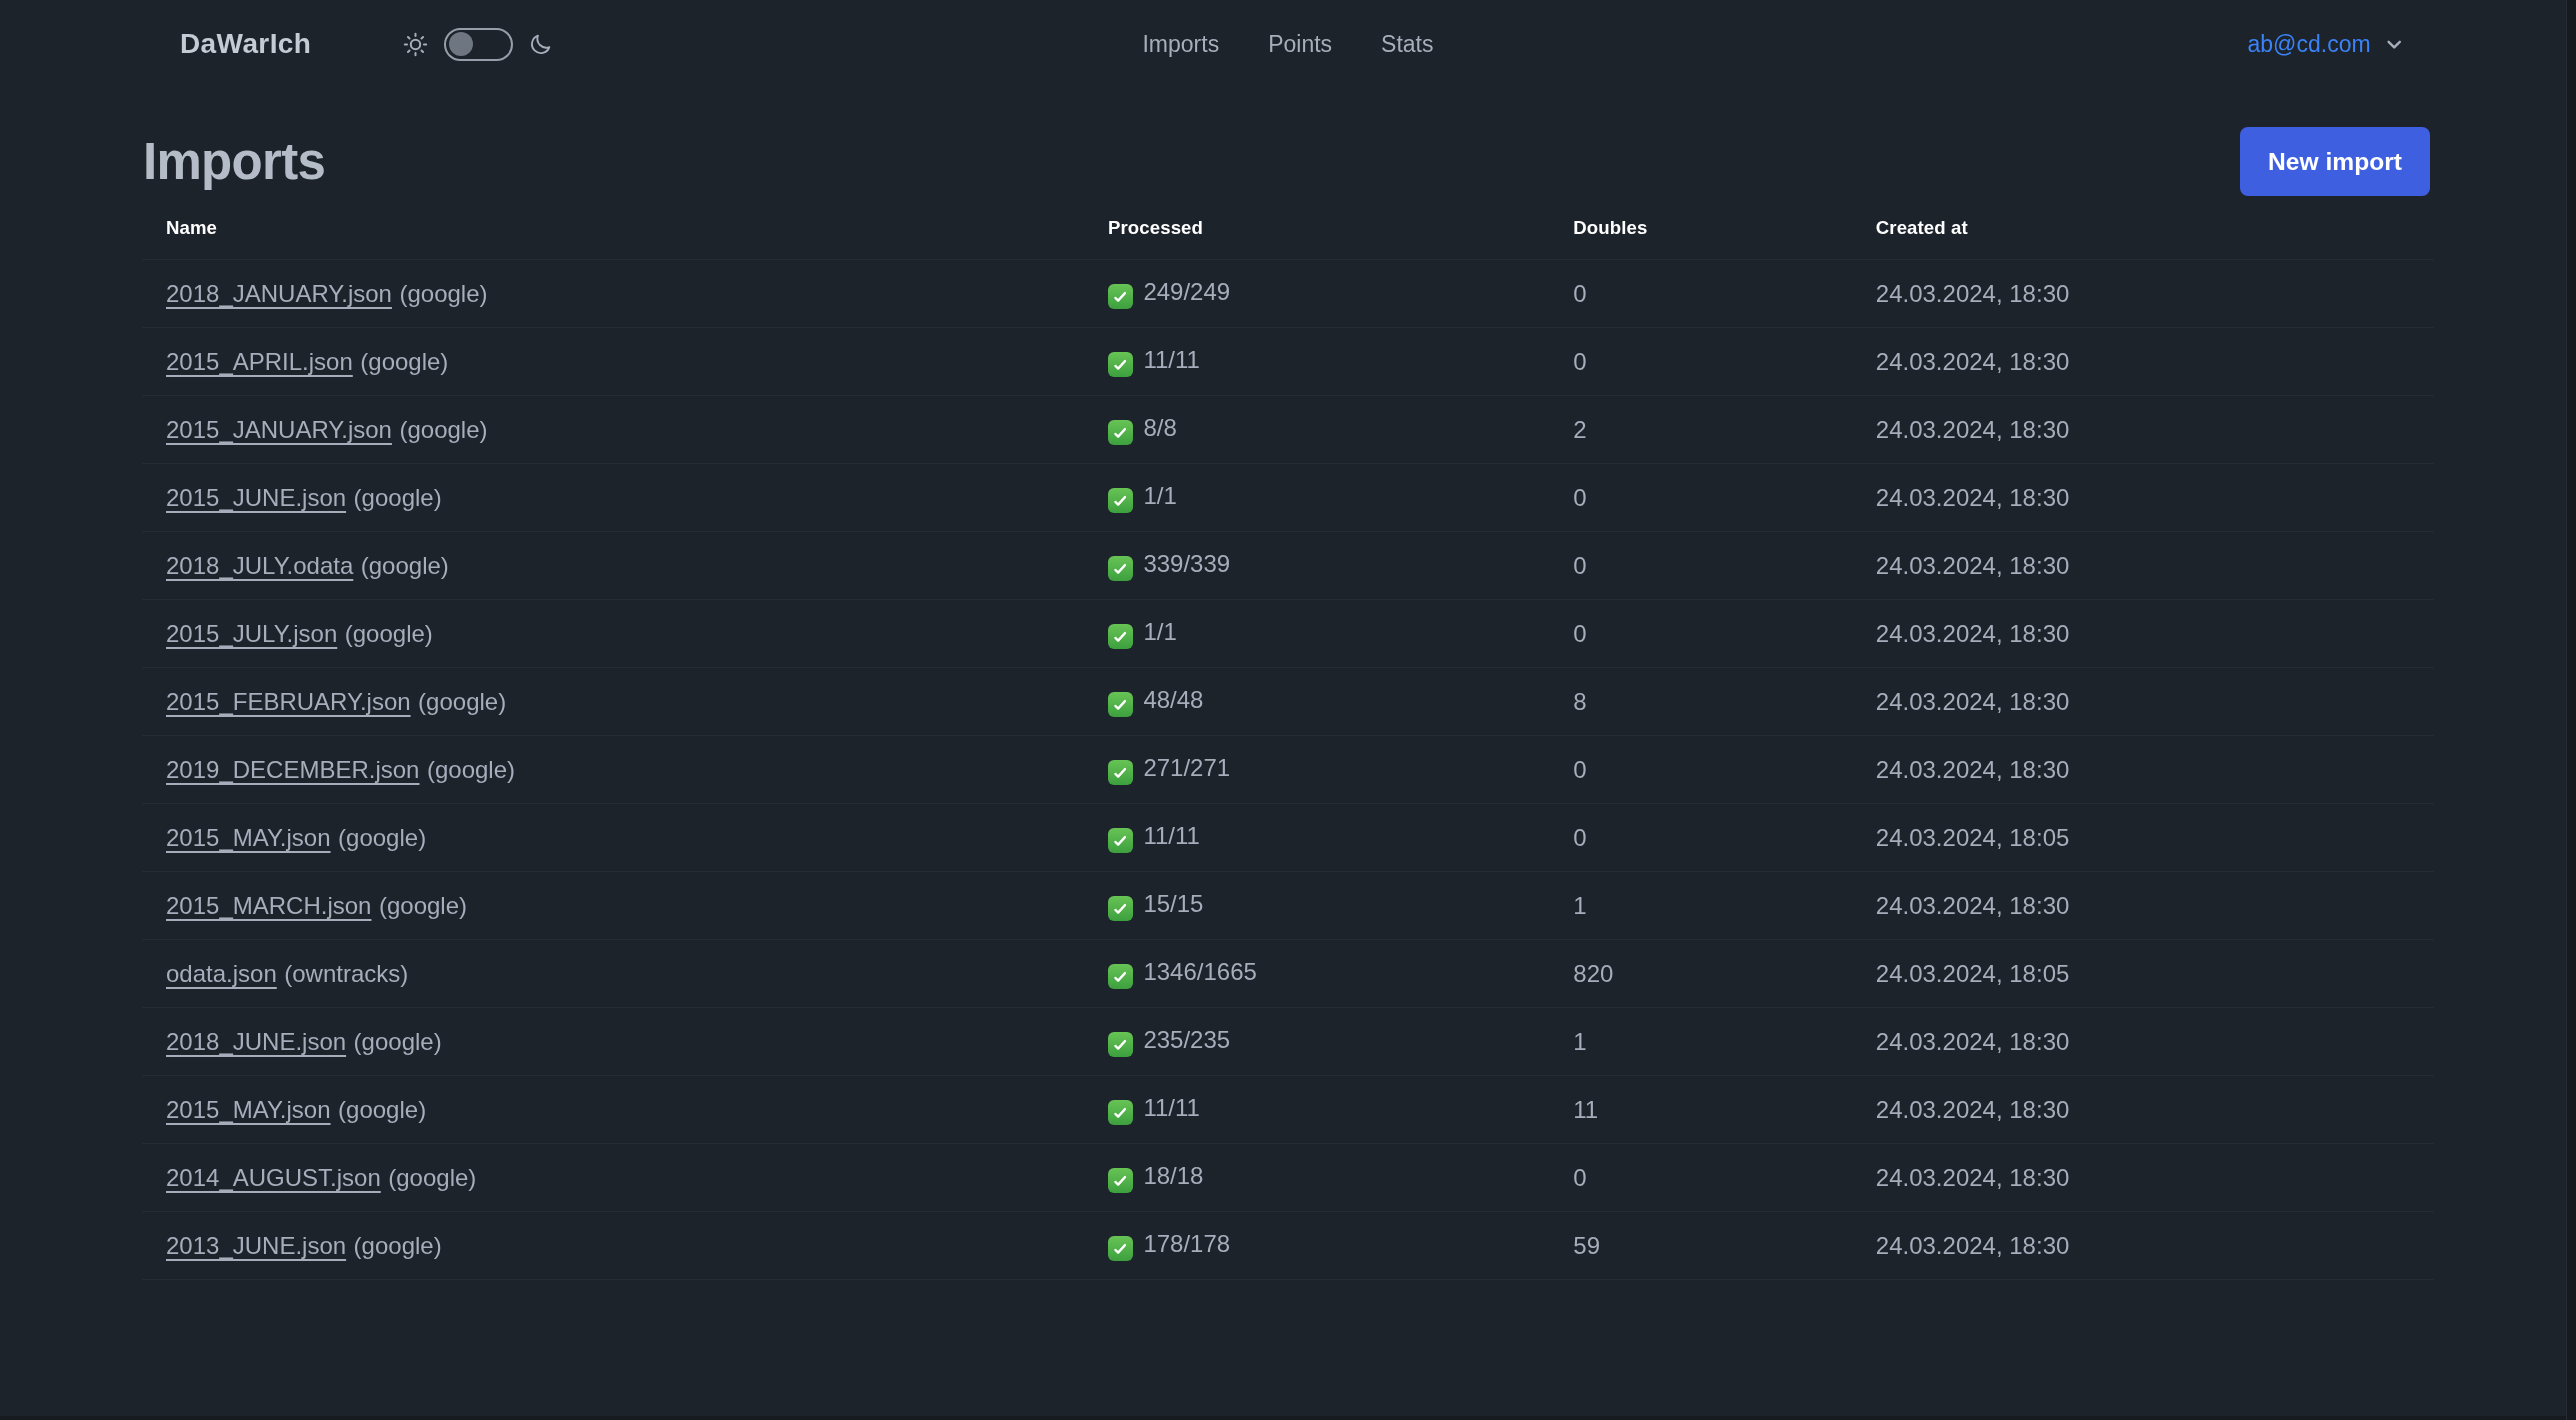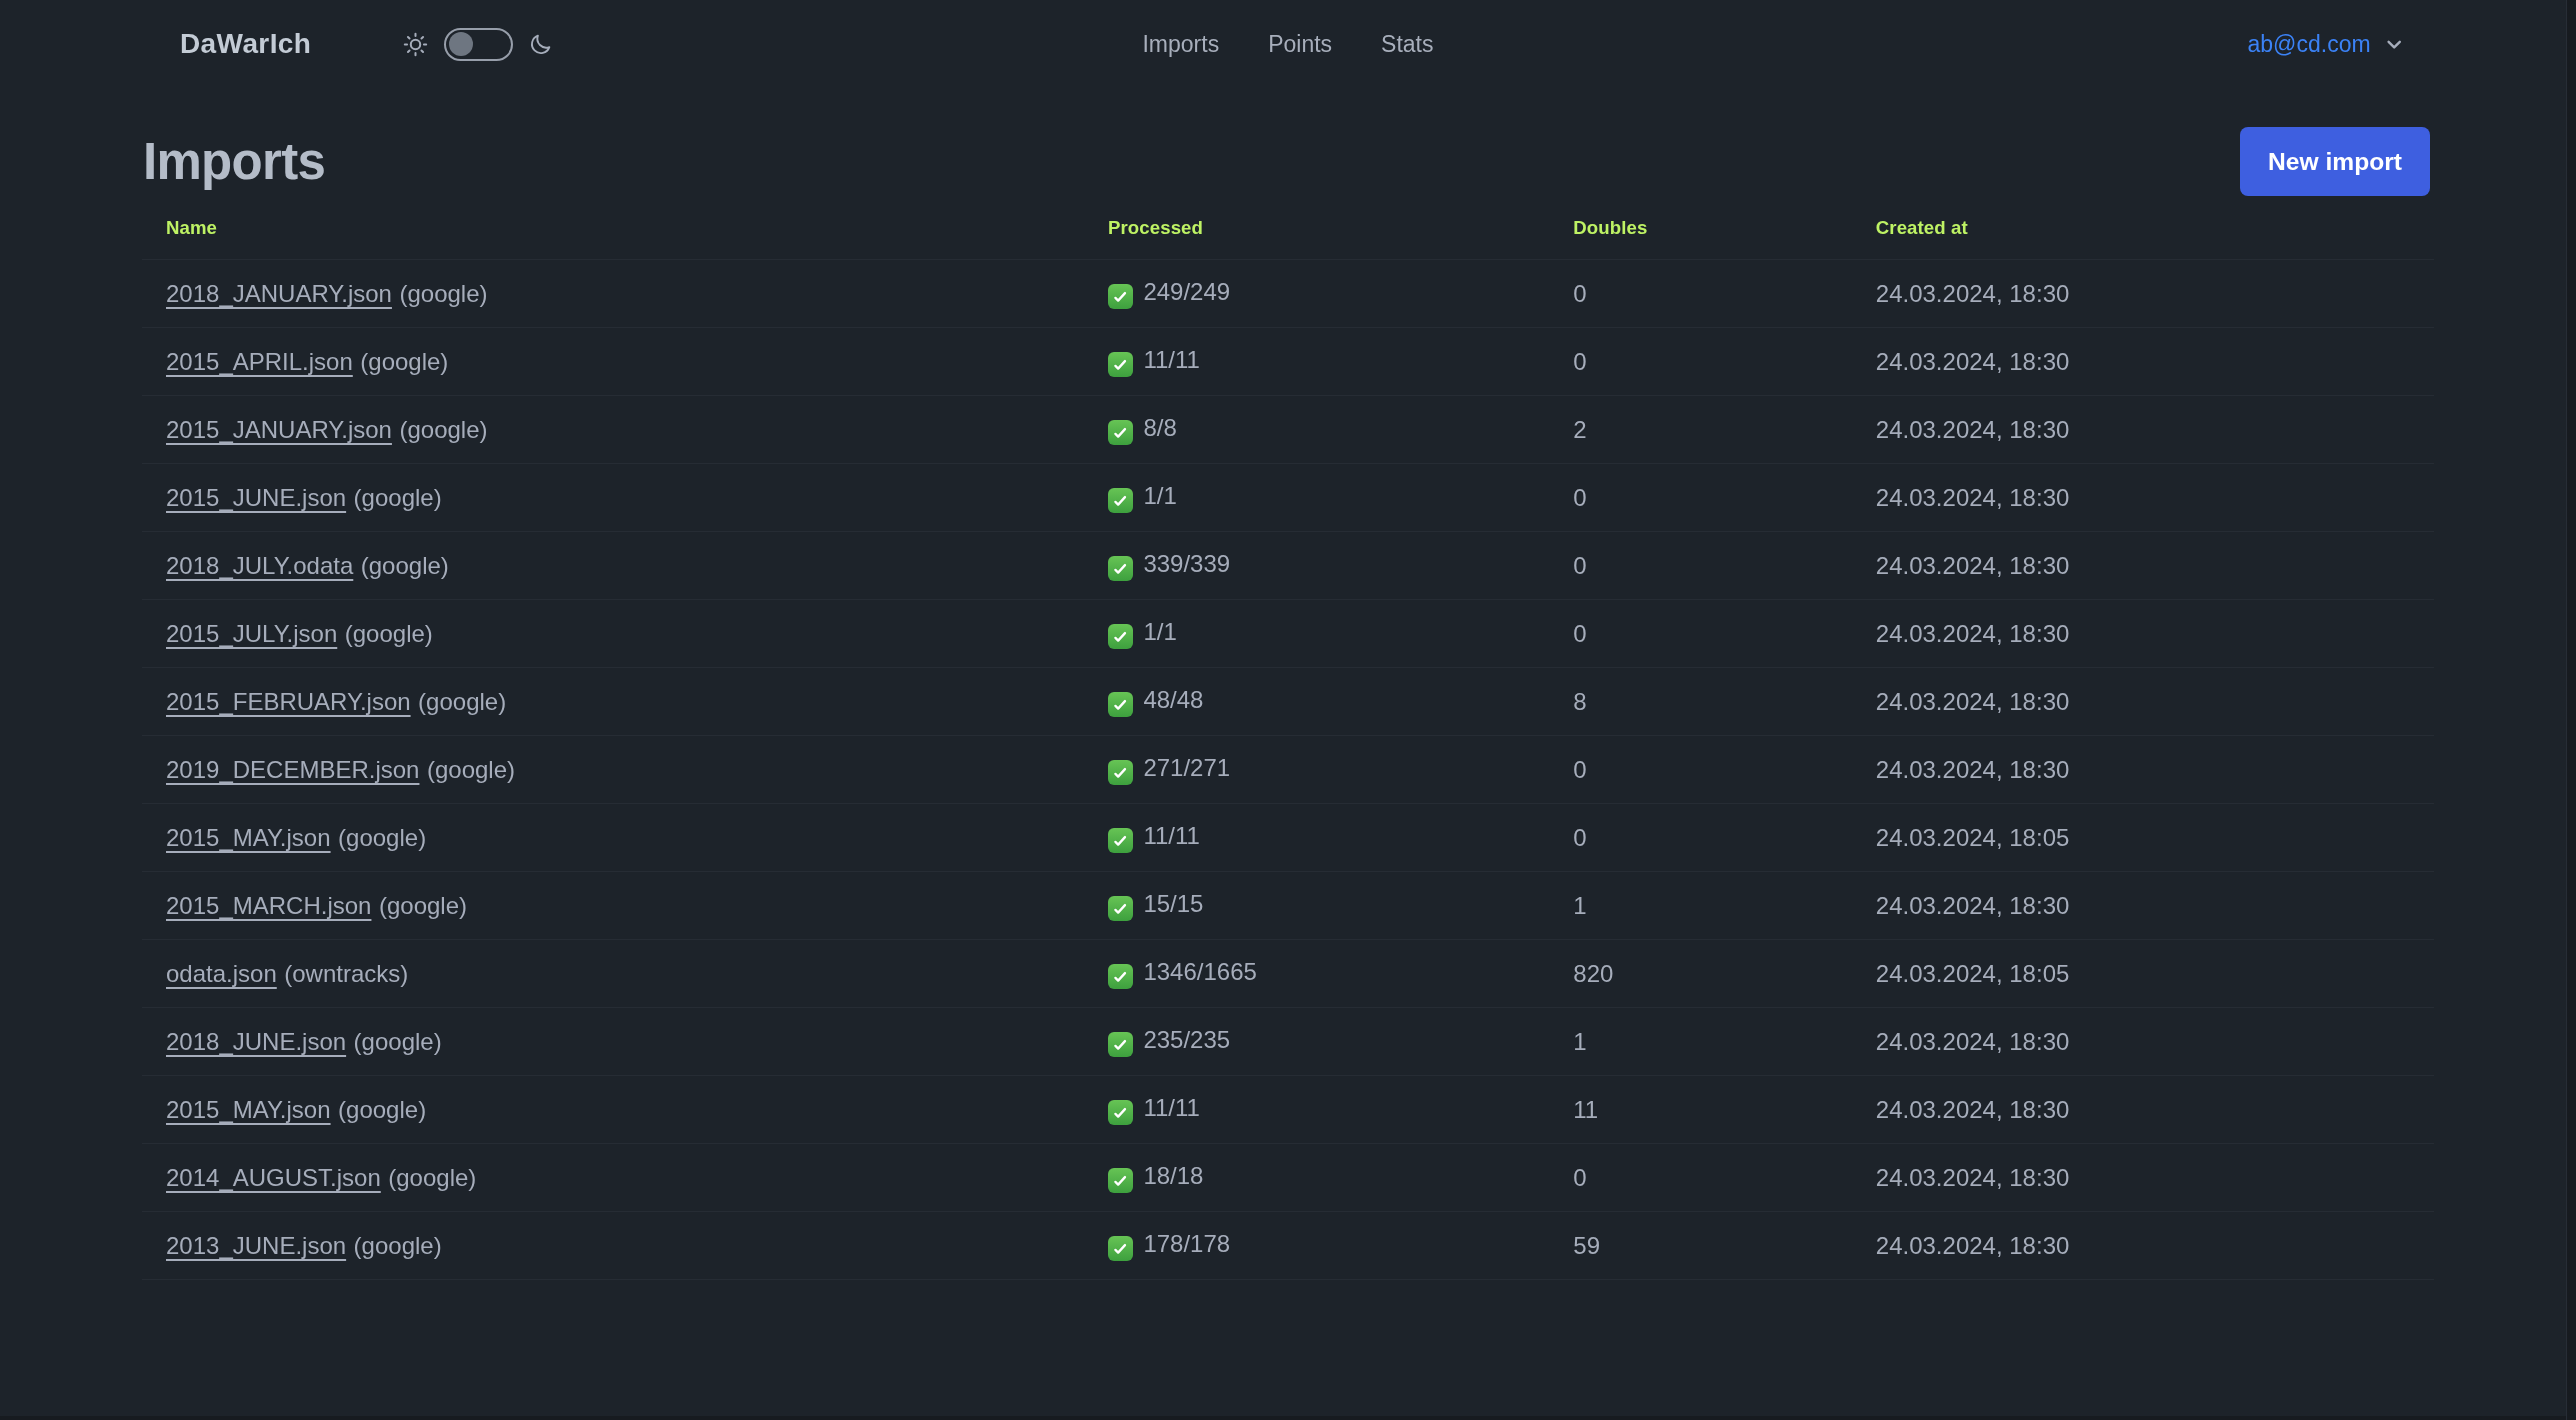--- a/index.html
+++ b/index.html
@@ -19,21 +19,21 @@
   .account{margin-left:auto;display:flex;align-items:center;gap:12px;font-size:23px;color:#3b82f6;cursor:pointer;}
   .icon{display:inline-flex;}
   
   .page-header{display:flex;justify-content:space-between;align-items:center;padding:0 146px 0 143px;margin-top:39px;}
   .page-title{margin:0;font-size:51px;font-weight:800;color:#b4bcc8;letter-spacing:-0.7px;line-height:61px;}
   .btn-primary{background:#3e5fe0;color:#ffffff;font-family:inherit;font-size:24.6px;font-weight:600;height:69px;padding:0 28px;border:none;border-radius:8px;cursor:pointer;}
   
   .table-wrap{padding:0 142px;box-sizing:border-box;}
   table{width:100%;border-collapse:collapse;table-layout:fixed;}
   col.c1{width:41.1%;} col.c2{width:20.3%;} col.c3{width:13.2%;} col.c4{width:25.4%;}
-  thead th{height:63px;vertical-align:middle;text-align:left;font-size:18.6px;font-weight:700;color:#bef264;padding:0 24px;letter-spacing:0.1px;}
+  thead th{height:63px;vertical-align:middle;text-align:left;font-size:18.6px;font-weight:700;color:#ffffff;padding:0 24px;letter-spacing:0.1px;}
   tbody td{height:67px;vertical-align:middle;font-size:24px;color:#a6adbb;border-top:0.7px solid #262c34;padding:0 24px;white-space:nowrap;overflow:hidden;}
   .file-link{color:#a6adbb;text-decoration:underline;text-underline-offset:5.2px;text-decoration-thickness:1.5px;cursor:pointer;}
   .src{margin-left:7.5px;}
   .check{display:inline-flex;width:25px;height:25px;border-radius:6px;background:linear-gradient(180deg,#67c455,#3da03e);align-items:center;justify-content:center;vertical-align:-5.2px;margin-right:10.4px;flex:none;}
   .check svg{width:16.4px;height:16.4px;}
   
   .partial-row{margin:0 142px;border-top:0.7px solid #262c34;padding:14px 24px 0;}
   
   .scrollbar-track{position:absolute;top:0;right:0;width:10.4px;height:100%;background:#171b20;border-left:0.7px solid #272d36;box-sizing:border-box;z-index:50;cursor:pointer;}
   .bottom-edge{position:absolute;left:0;bottom:0;width:100%;height:5.2px;background:#171b20;z-index:40;}

